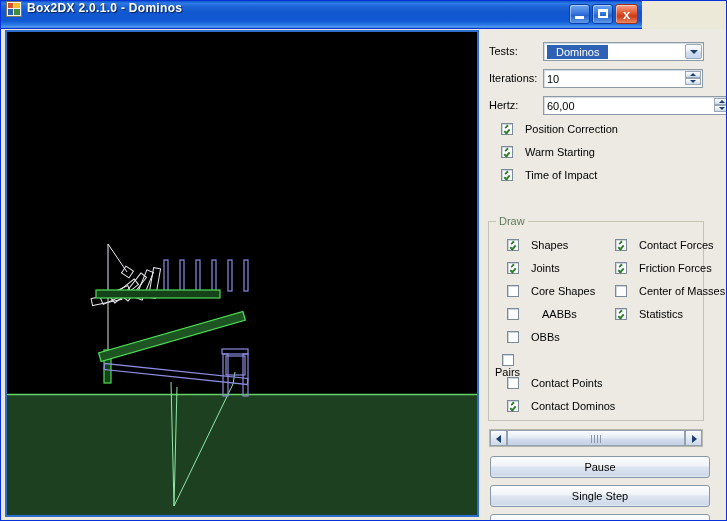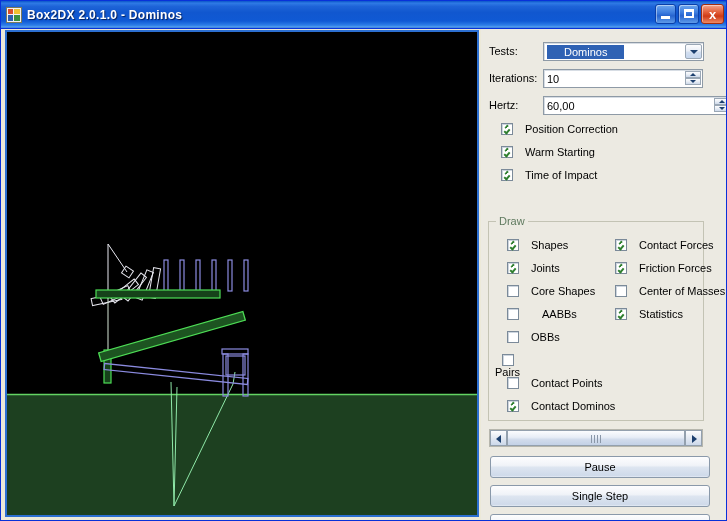--- a/index.html
+++ b/index.html
@@ -11,26 +11,26 @@
   }
   .window{
     position:absolute;left:0;top:0;width:727px;height:521px;
     background:#ece9d8;
     border:1px solid #0831d9;
     box-sizing:border-box;
     overflow:hidden;
   }
   
   .titlebar{
-    position:absolute;left:0;top:0;width:727px;height:28px;
+    position:absolute;left:0;top:0;width:641px;height:28px;
     background:linear-gradient(to bottom,
       #0b56c8 0%, #2f7ae5 8%, #1e64d8 20%,
       #1157cf 42%, #1059d4 74%, #2e7ee8 90%, #5ba2f0 97%, #1d63cf 100%);
     box-sizing:border-box;
-    display:flex;align-items:center;
+    display:flex;
     border-bottom:1px solid #0831d9;
   }
   .title-icon{
     width:16px;height:16px;margin-left:5px;margin-right:5px;
     position:relative;flex:0 0 auto;
     background:#f2f2f2;border:1px solid #7a7a5a;box-sizing:border-box;
   }
   .title-icon i{position:absolute;display:block;}
   .ti1{left:1px;top:1px;width:5px;height:5px;background:#d94f2b;}
   .ti2{left:7px;top:1px;width:6px;height:5px;background:#f0c030;}
@@ -83,21 +83,21 @@
   .lbl{font-size:11px;color:#000;}
   .field{
     position:absolute;background:#fff;border:1px solid #8e9aa6;
     box-sizing:border-box;height:19px;
     box-shadow:inset 1px 1px 0 #d7dde4;
   }
   .field .val{
     position:absolute;left:3px;top:2px;font-size:11px;color:#000;
     white-space:nowrap;line-height:14px;
   }
-  .field .val.sel{background:#2f62b4;color:#fff;padding:0 17px;}
+  .field .val.sel{background:#2f62b4;color:#fff;padding:0 9px;}
   .dropbtn{
     position:absolute;right:1px;top:1px;width:17px;height:15px;
     background:linear-gradient(to bottom,#fdfdfe 0%,#eaeff6 45%,#d3dff0 55%,#c5d6ee 100%);
     border:1px solid #9aa7b5;box-sizing:border-box;border-radius:2px;
   }
   .dropbtn:after{
     content:"";position:absolute;left:4px;top:5px;
     border-left:4px solid transparent;border-right:4px solid transparent;
     border-top:4px solid #1c3f6e;
   }

